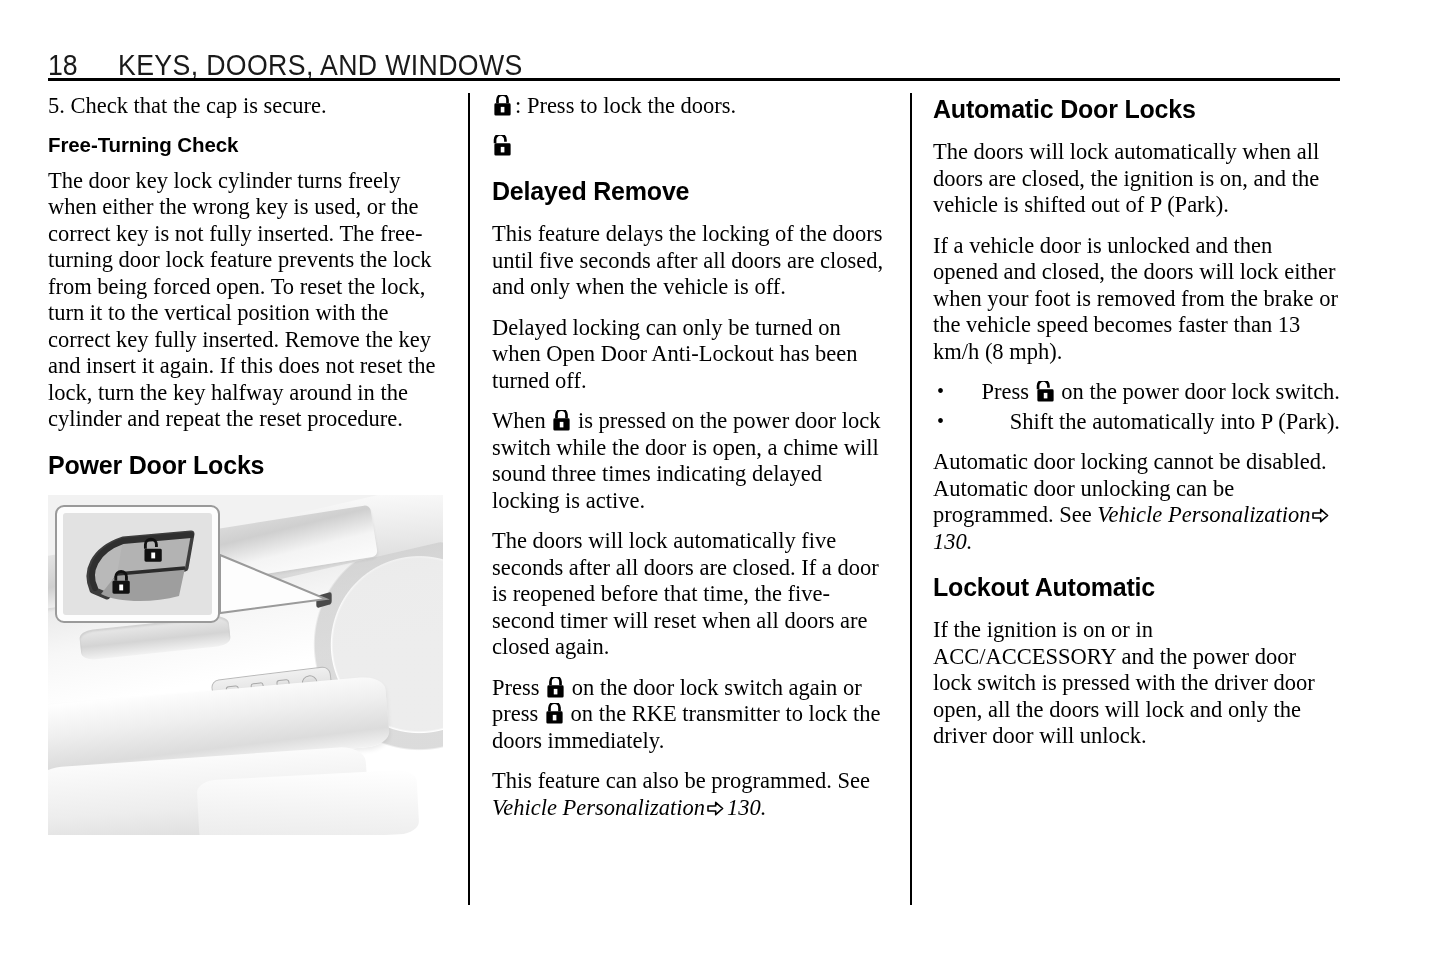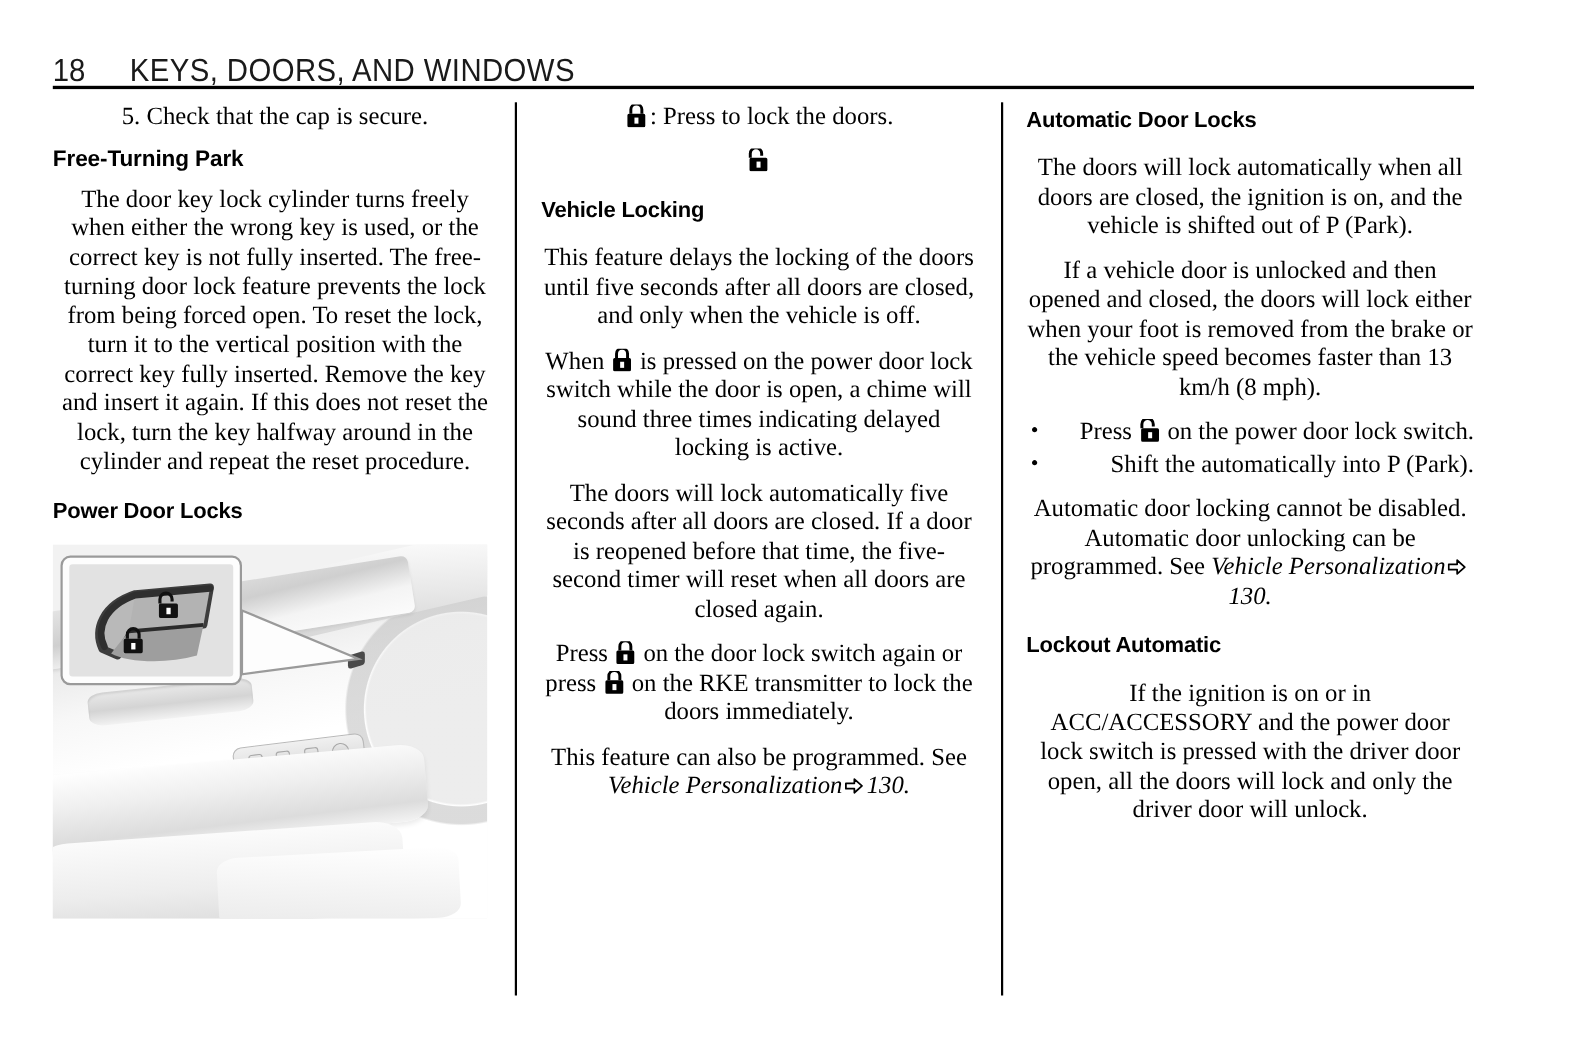--- a/index.html
+++ b/index.html
@@ -44,27 +44,27 @@
 
   .divider { position: absolute; top: 93px; width: 2px; height: 812px; background: #000000; }
   .divider-1 { left: 468px; }
   .divider-2 { left: 910px; }
 
   
   p {
     margin: 0 0 14px 0;
     font-size: 22.5px;
     line-height: 26.5px;
-    text-align: center;
+    text-align: left;
   }
   p.tight { margin-bottom: 13px; }
   h2 {
     font-family: "Liberation Sans", sans-serif;
     font-weight: bold;
-    font-size: 20px;
+    font-size: 25px;
     line-height: 32px;
     margin: 16px 0 14px 0;
     letter-spacing: -0.2px;
   }
   h2.first { margin-top: 0; }
   h3 {
     font-family: "Liberation Sans", sans-serif;
     font-weight: bold;
     font-size: 20.5px;
     line-height: 24px;
@@ -222,21 +222,21 @@
   </div>
   <div class="header-rule"></div>
 
   <div class="divider divider-1"></div>
   <div class="divider divider-2"></div>
 
   <div class="col col-1">
 
     <p class="tight">5. Check that the cap is secure.</p>
 
-    <h3>Free-Turning Park</h3>
+    <h3>Free-Turning Check</h3>
 
     <p>The door key lock cylinder turns freely when either the wrong key is used, or the correct key is not fully inserted. The free-turning door lock feature prevents the lock from being forced open. To reset the lock, turn it to the vertical position with the correct key fully inserted. Remove the key and insert it again. If this does not reset the lock, turn the key halfway around in the cylinder and repeat the reset procedure.</p>
 
     <h2>Power Door Locks</h2>
 
     <div class="figure">
       <div class="door-art">
         <div class="rail2"></div>
         <div class="rail"></div>
         <div class="lockspot"></div>
@@ -299,23 +299,24 @@
     <p>
       <span class="lockglyph lead-glyph">
         <svg viewBox="0 0 22 24">
           <path d="M3.2 9.5 h15.6 a1.6 1.6 0 0 1 1.6 1.6 v11 a1.6 1.6 0 0 1 -1.6 1.6 h-15.6 a1.6 1.6 0 0 1 -1.6 -1.6 v-11 a1.6 1.6 0 0 1 1.6 -1.6 z" fill="#000"></path>
           <path d="M2.4 9.5 v-4.3 a6 6 0 0 1 12 0 v2.4" fill="none" stroke="#000" stroke-width="3.1"></path>
           <rect x="9" y="13.6" width="4.2" height="6.4" fill="#fff"></rect>
         </svg>
       </span>
     </p>
 
-    <h2>Vehicle Locking</h2>
+    <h2>Delayed Remove</h2>
 
     <p>This feature delays the locking of the doors until five seconds after all doors are closed, and only when the vehicle is off.</p>
+    <p>Delayed locking can only be turned on when Open Door Anti-Lockout has been turned off.</p>
 
     <p>
       <span>When</span>
       <span class="lockglyph">
         <svg viewBox="0 0 22 24">
           <path d="M3.2 9.5 h15.6 a1.6 1.6 0 0 1 1.6 1.6 v11 a1.6 1.6 0 0 1 -1.6 1.6 h-15.6 a1.6 1.6 0 0 1 -1.6 -1.6 v-11 a1.6 1.6 0 0 1 1.6 -1.6 z" fill="#000"></path>
           <path d="M5.2 9.5 v-4.3 a5.8 5.8 0 0 1 11.6 0 v4.3" fill="none" stroke="#000" stroke-width="3.1"></path>
           <rect x="9" y="13.6" width="4.2" height="6.4" fill="#fff"></rect>
         </svg>
       </span>

